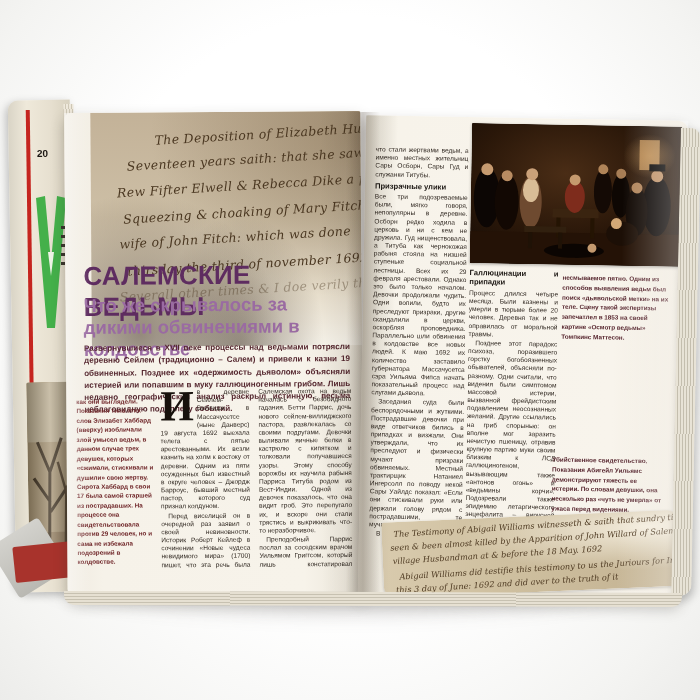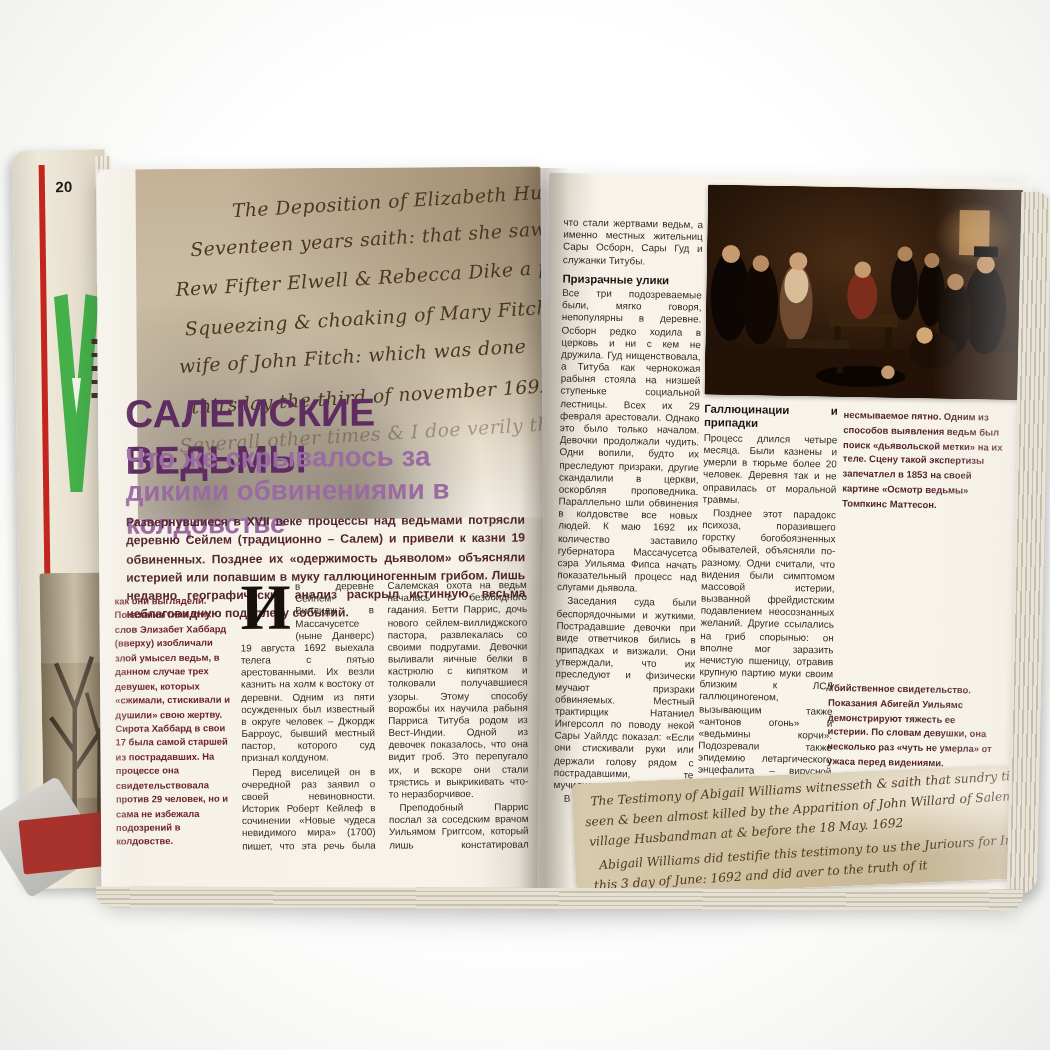--- a/index.html
+++ b/index.html
@@ -10,21 +10,21 @@
   
   .book-shadow{left:30px;top:556px;width:640px;height:70px;border-radius:50%;
     background:radial-gradient(ellipse, rgba(60,55,50,.30), rgba(60,55,50,0) 70%);filter:blur(6px);}
   
   .edge-stack{left:12px;top:100px;width:62px;height:492px;border-radius:10px 0 0 14px;
     background:linear-gradient(90deg,#d9d4c6,#efe9da 30%,#e6dfcf 70%,#d8d1bf);
     box-shadow:-2px 3px 8px rgba(0,0,0,.25);transform:rotate(-1deg);}
   .edge-lines{left:66px;top:104px;width:10px;height:488px;
     background:repeating-linear-gradient(90deg,#efe9dc 0 2px,#cfc8b6 2px 3px);transform:rotate(-.6deg);}
   .red-stripe{left:29px;top:110px;width:4px;height:466px;background:#c5251f;transform:rotate(-.8deg);}
-  .pagenum{left:37px;top:120px;font-size:10px;font-weight:bold;color:#1c1814;transform:rotate(-1deg);text-align:right;}
+  .pagenum{left:37px;top:148px;font-size:10px;font-weight:bold;color:#1c1814;transform:rotate(-1deg);text-align:right;}
   .tab-green{left:36px;top:192px;width:30px;height:140px;overflow:hidden;}
   .tab-marks{left:61px;top:226px;width:4px;height:40px;
     background:repeating-linear-gradient(#3a342c 0 3px,transparent 3px 9px);}
   .tab-marks2{left:60px;top:420px;width:4px;height:56px;
     background:repeating-linear-gradient(#4a443a 0 3px,transparent 3px 10px);}
   .tree-strip{left:28px;top:382px;width:46px;height:194px;overflow:hidden;border-radius:2px;
     transform:rotate(-1deg);}
   .cover-red{left:14px;top:544px;width:60px;height:36px;background:#a8332c;transform:rotate(-6deg);border-radius:2px;}
   .cover-gray{left:0px;top:528px;width:58px;height:60px;background:linear-gradient(#d3d2cd,#b9b8b2);
     transform:rotate(-32deg);border-radius:4px;}

